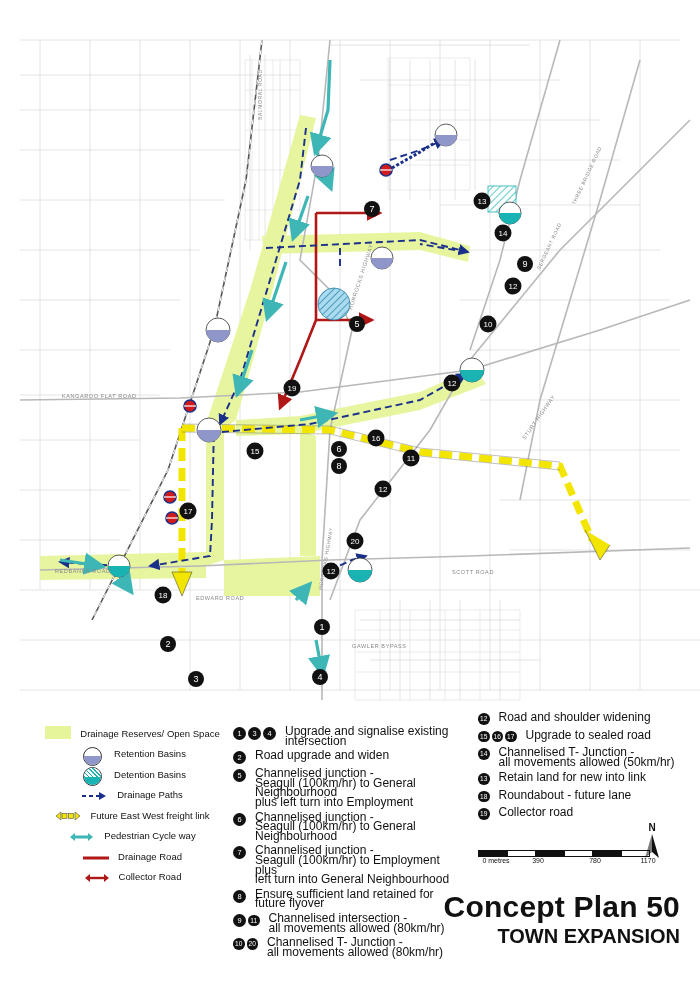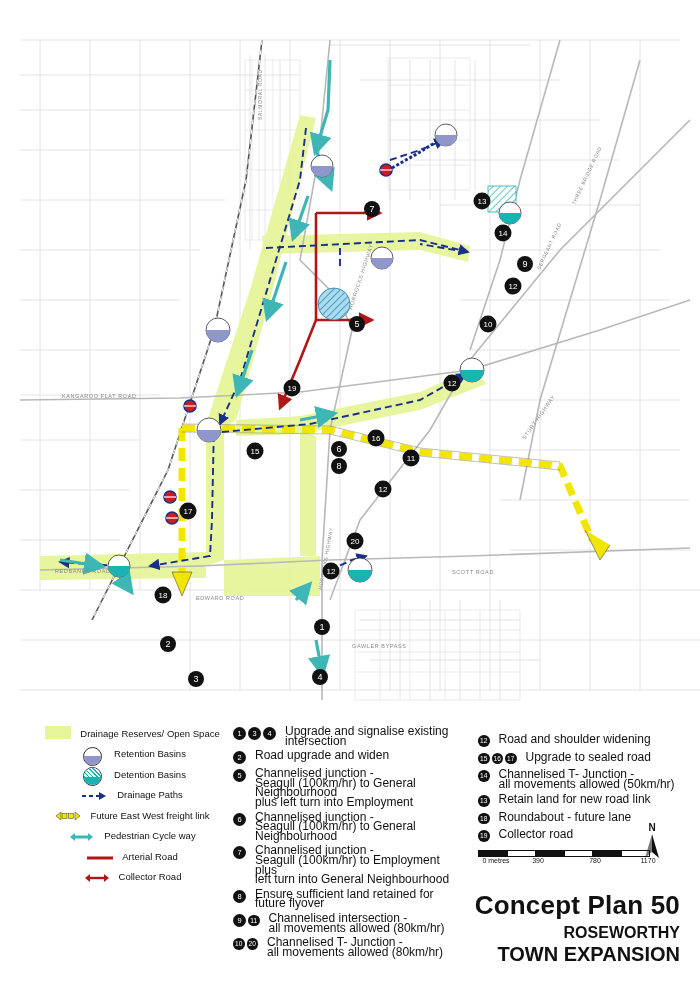--- a/index.html
+++ b/index.html
@@ -53,40 +53,40 @@
   .mtext{font-size:12px;line-height:9.6px;color:#111;padding-top:1px;}
   .badge{
     width:13px;height:13px;border-radius:50%;background:#111;color:#fff;
     font-size:7.4px;line-height:13px;text-align:center;display:inline-block;
     margin-right:2px;font-family:"Liberation Sans",sans-serif;
   }
   .badge.sm{width:11.5px;height:11.5px;line-height:11.5px;font-size:6.6px;}
 
   
   .legend-right{
-    position:absolute;left:478px;top:22px;width:205px;
+    position:absolute;left:478px;top:0;width:205px;
   }
   .rrow{display:flex;align-items:flex-start;margin-bottom:5px;}
 
   
   #scalebar{position:absolute;left:478px;top:138px;width:172px;}
   .sb-bar{display:flex;height:7px;width:172px;border:1px solid #111;box-sizing:border-box;}
   .sb-seg{flex:1;border-right:1px solid #111;}
   .sb-seg:last-child{border-right:none;}
   .sb-seg.dark{background:#111;}
   .sb-labels{position:relative;height:11px;width:172px;font-size:7px;}
   .sb-labels span{position:absolute;top:0;transform:translateX(-50%);}
 
   
   #north{position:absolute;left:637px;top:110px;width:30px;text-align:center;}
   #north .nlabel{font-size:10px;font-weight:bold;}
 
   
   #title-block{position:absolute;left:330px;top:178px;width:350px;text-align:right;}
-  #title-main{font-size:26px;font-weight:bold;letter-spacing:0.2px;text-align:right;}
+  #title-main{font-size:30px;font-weight:bold;letter-spacing:0.2px;text-align:right;}
   #title-sub1{font-size:16px;font-weight:bold;margin-top:3px;}
   #title-sub2{font-size:20px;font-weight:bold;margin-top:1px;}
 </style>
 </head>
 <body>
 
 <div id="map-area">
   <svg id="map-svg" width="700" height="712" viewBox="0 0 700 712">
     <defs>
       <pattern id="hatchBlue" patternUnits="userSpaceOnUse" width="5" height="5" patternTransform="rotate(45)">
@@ -499,21 +499,21 @@
       </div>
       <div class="ltext">Pedestrian Cycle way</div>
     </div>
 
     <div class="lrow">
       <div class="lswatch">
         <svg width="26" height="10">
             <rect x="0" y="3.5" width="26" height="3" fill="#b01717"></rect>
           </svg>
       </div>
-      <div class="ltext">Arterial Road</div>
+      <div class="ltext">Drainage Road</div>
     </div>
 
     <div class="lrow">
       <div class="lswatch">
         <svg width="26" height="12">
           <path d="M6,2 L1,6 L6,10 z" fill="#b01717"></path>
           <rect x="5" y="4.8" width="16" height="2.4" fill="#b01717"></rect>
           <path d="M20,2 L25,6 L20,10 z" fill="#b01717"></path>
         </svg>
       </div>
@@ -593,21 +593,21 @@
       <div class="rrow">
         <div class="mnums">
           <span class="badge sm">14</span>
         </div>
         <div class="mtext">Channelised T- Junction -<br>all movements allowed (50km/hr)</div>
       </div>
       <div class="rrow">
         <div class="mnums">
           <span class="badge sm">13</span>
         </div>
-        <div class="mtext">Retain land for new road link</div>
+        <div class="mtext">Retain land for new into link</div>
       </div>
       <div class="rrow">
         <div class="mnums">
           <span class="badge sm">18</span>
         </div>
         <div class="mtext">Roundabout - future lane</div>
       </div>
       <div class="rrow">
         <div class="mnums">
           <span class="badge sm">19</span>
@@ -636,16 +636,15 @@
   <div id="north">
     <div class="nlabel">N</div>
     <svg width="18" height="26">
       <path d="M9,1 L16,25 L9,19 z" fill="#111"></path>
       <path d="M9,1 L2,25 L9,19 z" fill="#111" opacity="0.55"></path>
     </svg>
   </div>
 
   <div id="title-block">
     <div id="title-main">Concept Plan 50</div>
-    <div id="title-sub1">ROSEWORTHY</div>
     <div id="title-sub2">TOWN EXPANSION</div>
   </div>
 </div>
 
 </body></html>

